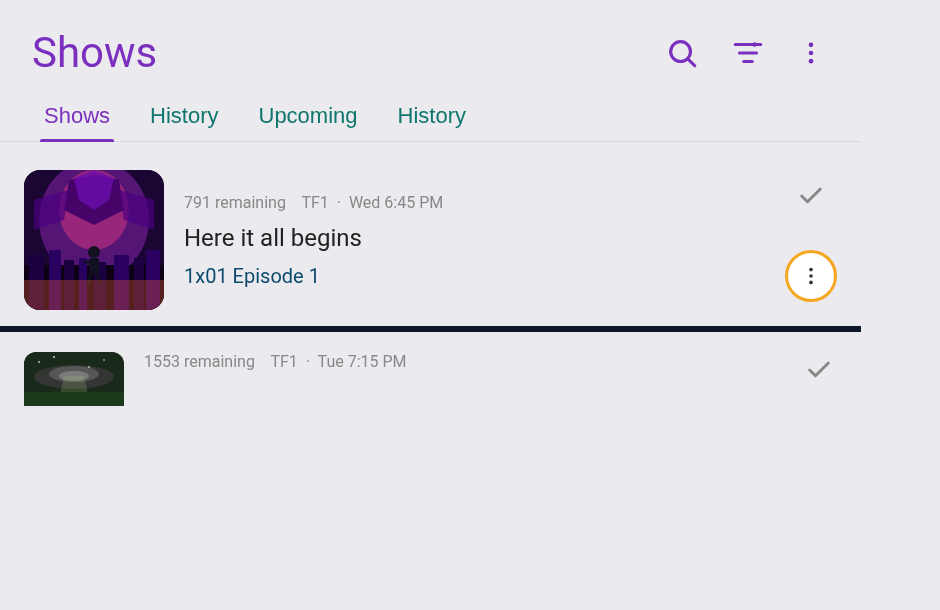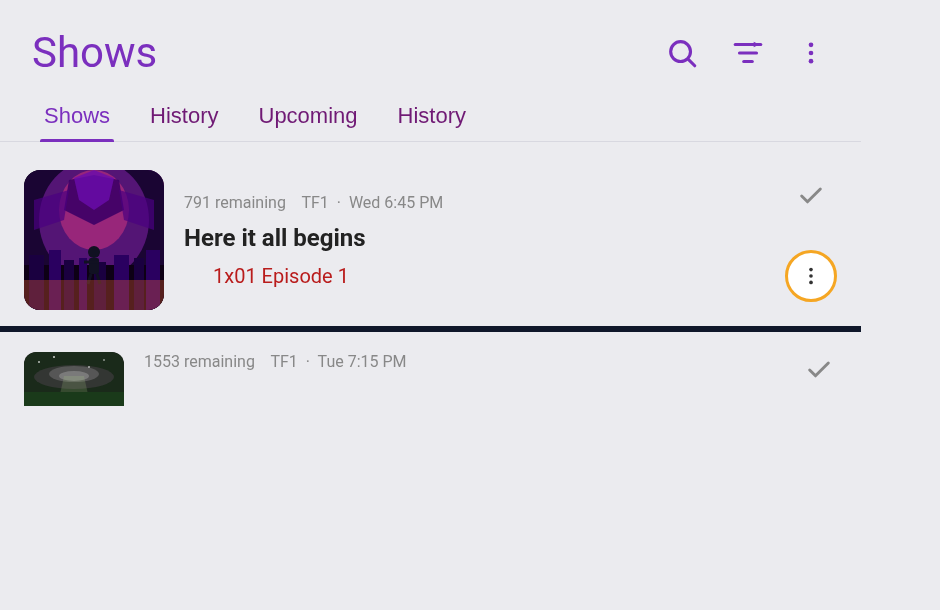--- a/index.html
+++ b/index.html
@@ -62,21 +62,21 @@
       padding: 0 24px;
       gap: 0;
       border-bottom: 1px solid #d8d8e0;
       margin-bottom: 4px;
     }
 
     .tab {
       padding: 10px 20px 12px 20px;
       font-size: 22px;
       font-weight: 500;
-      color: #701a75;
+      color: #0f766e;
       cursor: pointer;
       position: relative;
       background: none;
       border: none;
     }
 
     .tab.active {
       color: #7b2fbe;
     }
 
@@ -137,29 +137,28 @@
     }
 
     .show-meta {
       font-size: 16px;
       color: #888;
       font-weight: 400;
     }
 
     .show-title {
       font-size: 24px;
-      font-weight: 700;
+      font-weight: 400;
       color: #222;
     }
 
     .show-episode {
       font-size: 20px;
-      color: #b91c1c;
+      color: #0c4a6e;
       font-weight: 400;
-      margin-left: 29px;
     }
 
     .show-date {
       font-size: 17px;
       color: #888;
     }
 
     .show-actions {
       display: flex;
       flex-direction: column;

